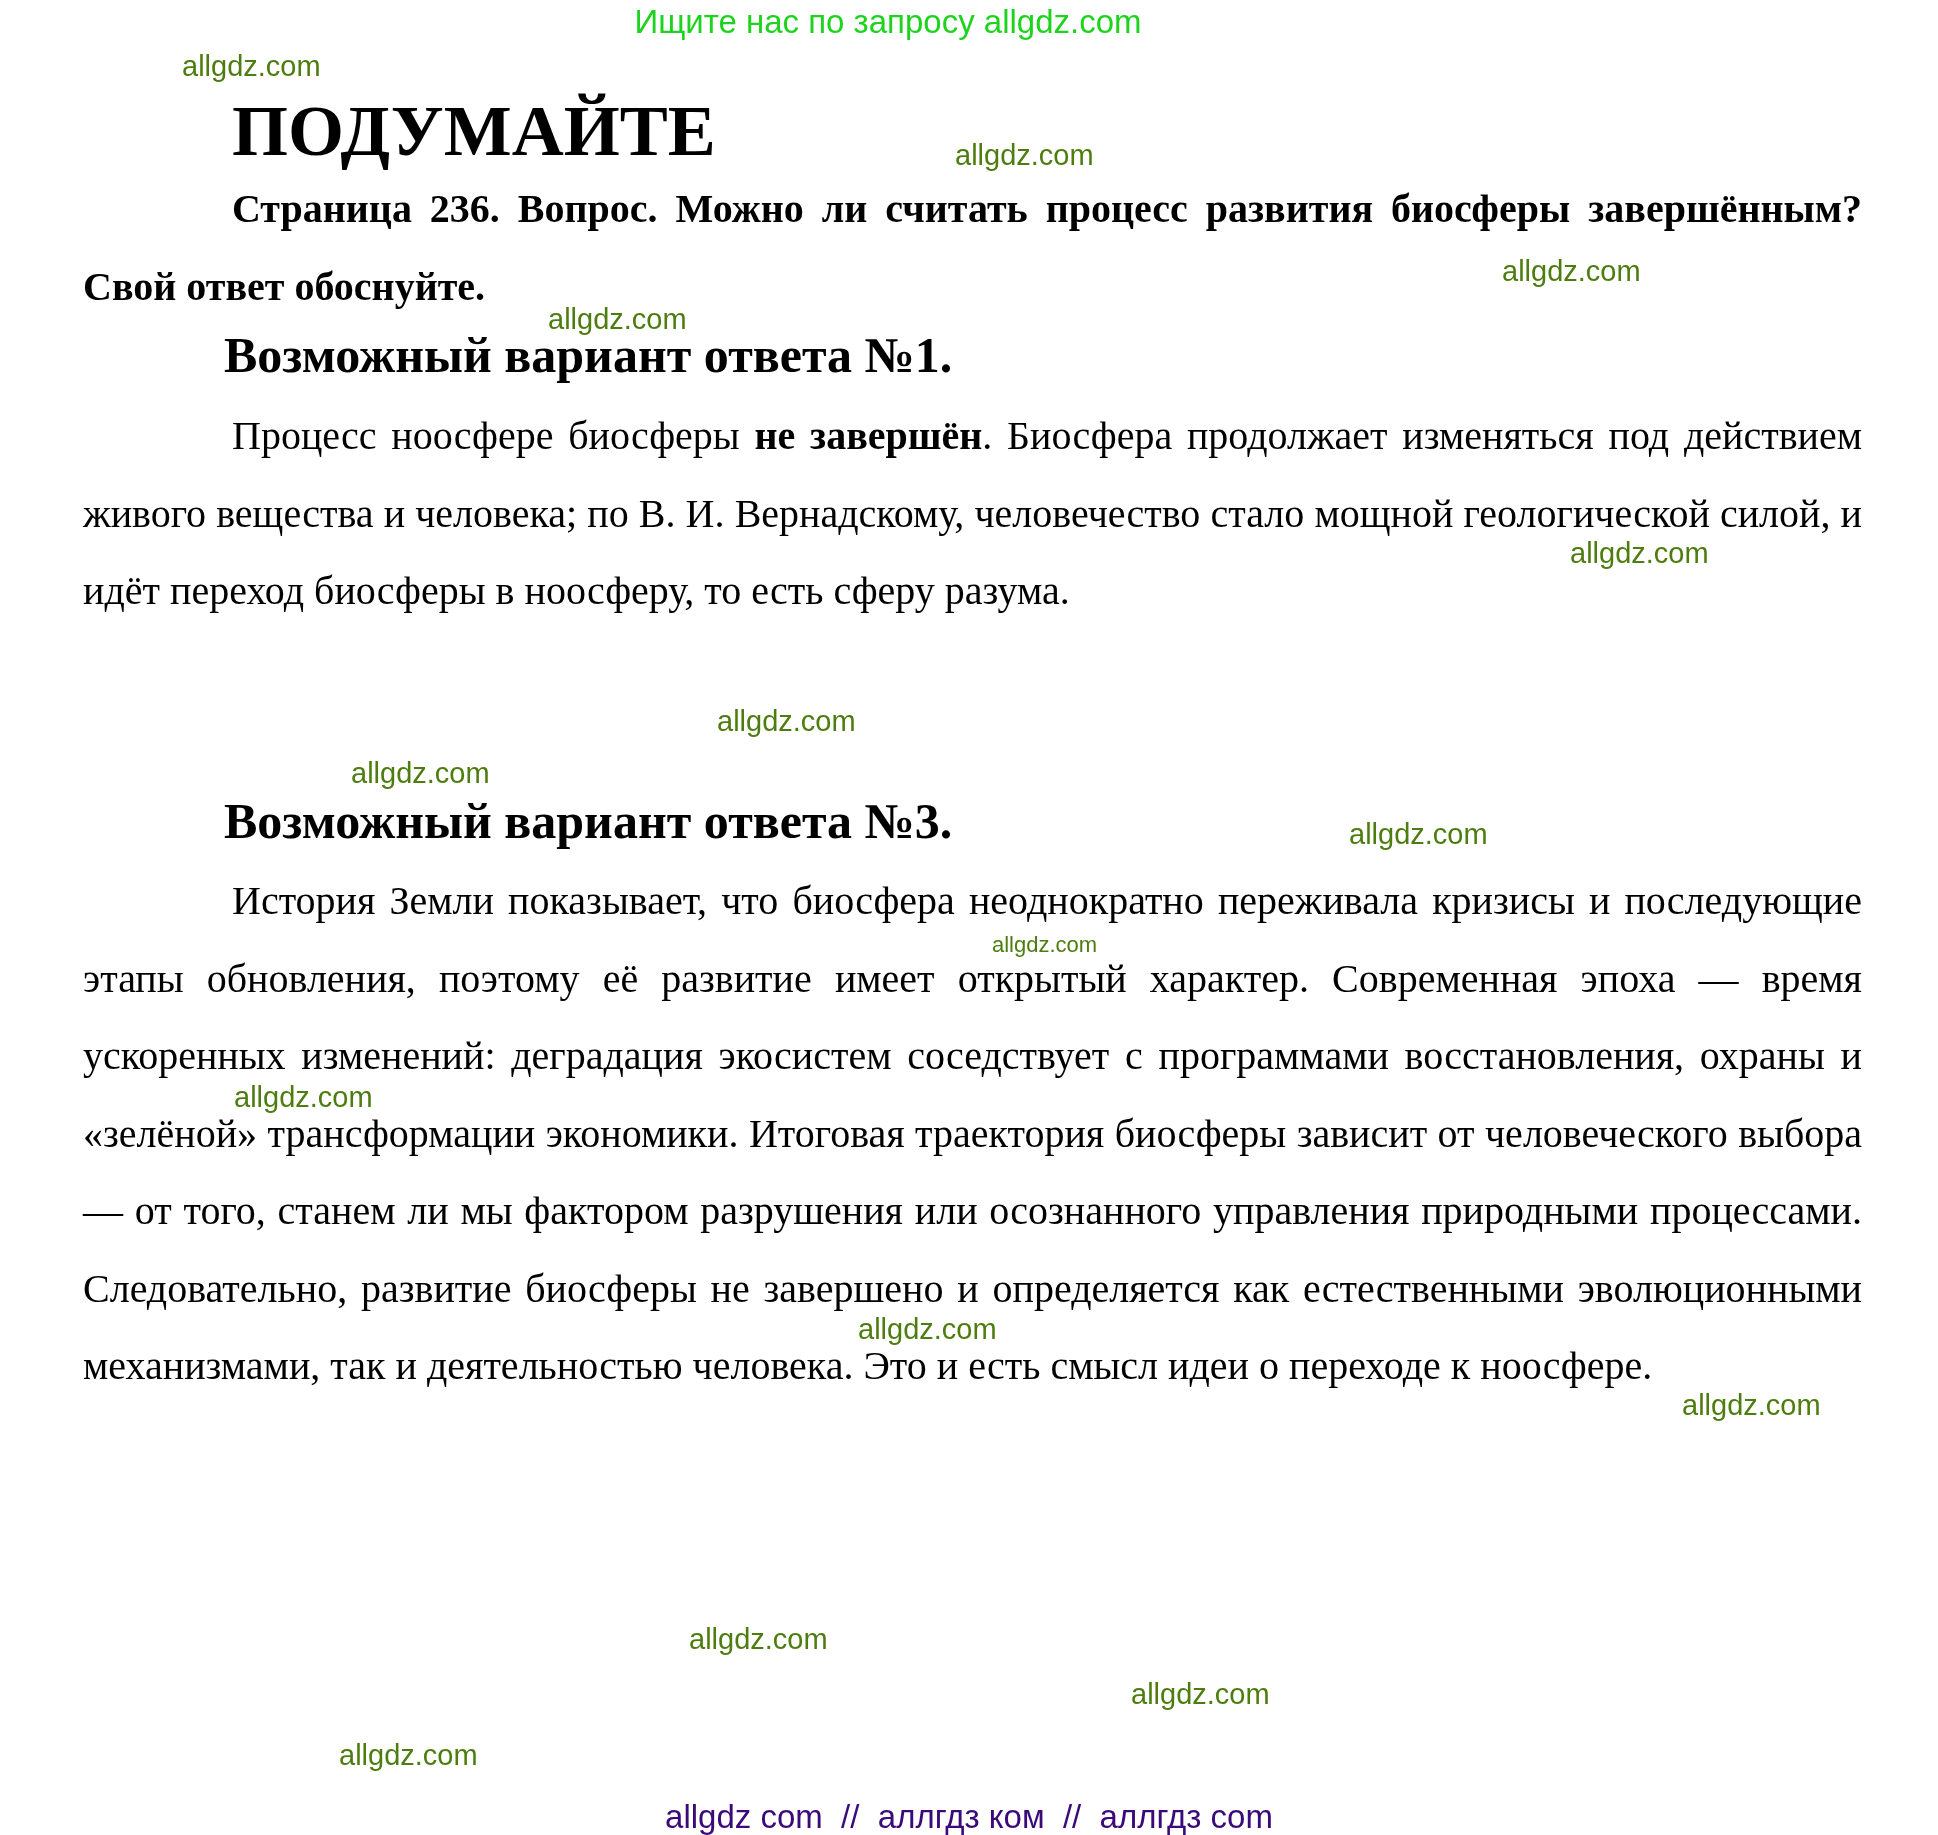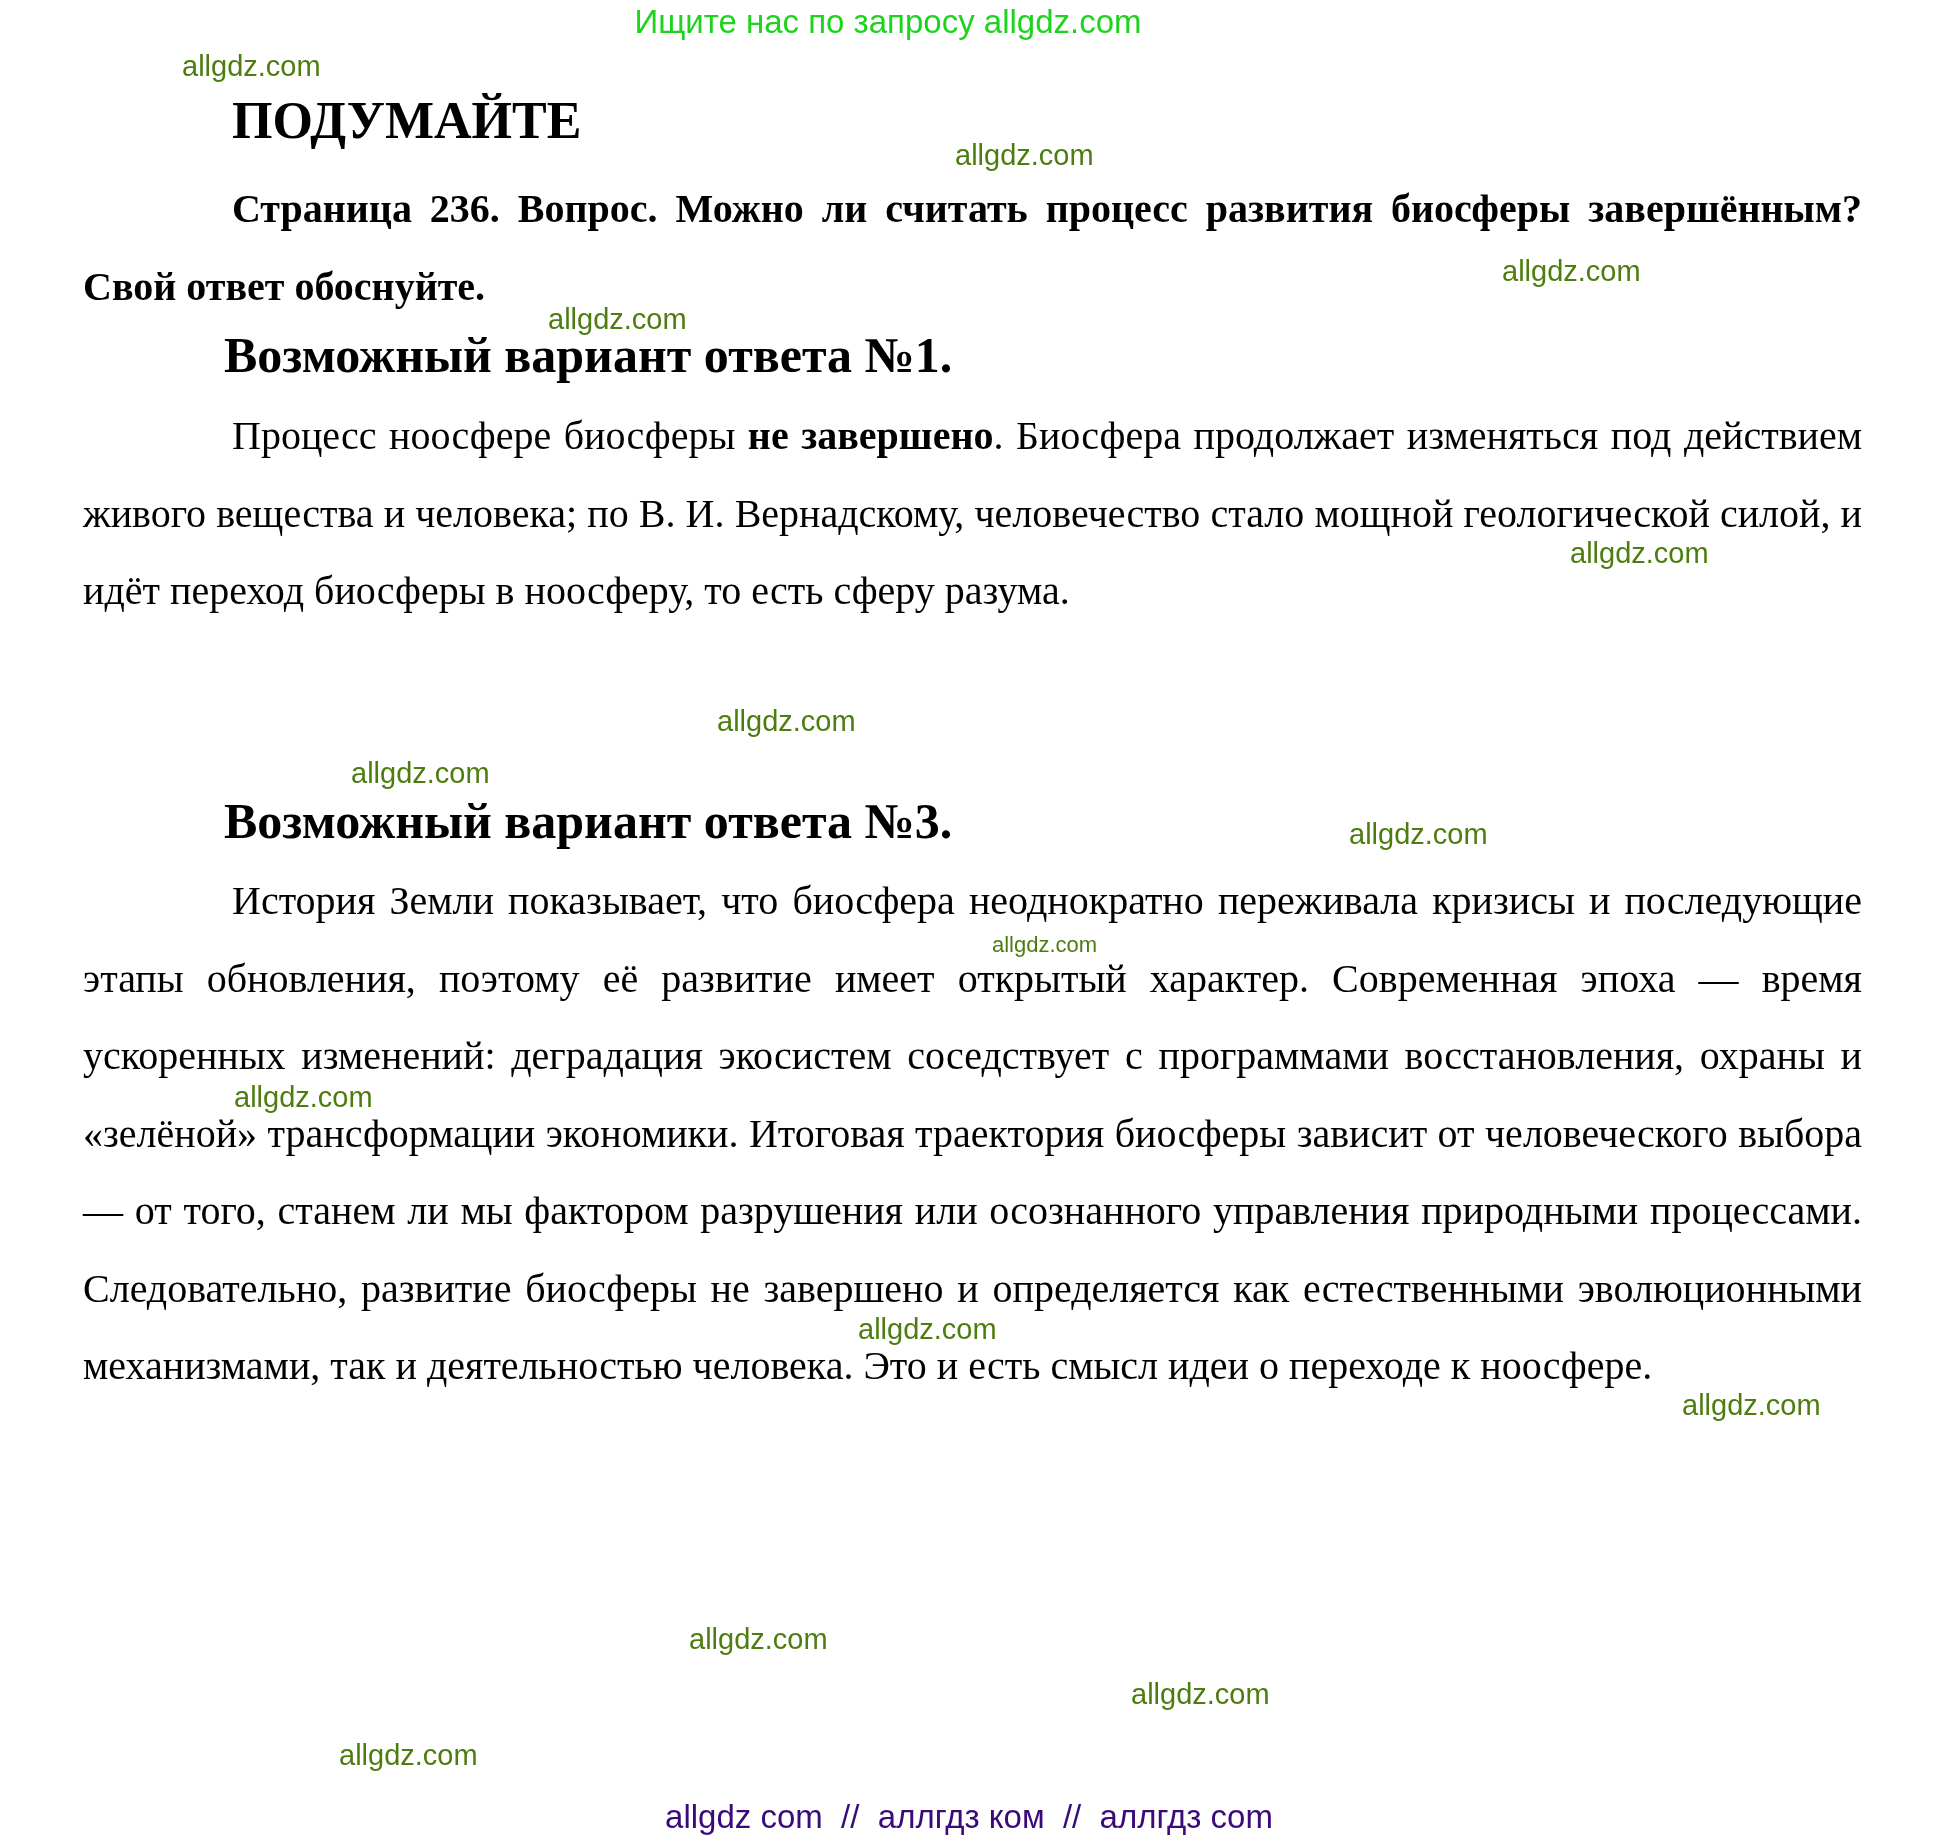--- a/index.html
+++ b/index.html
@@ -1,37 +1,37 @@
 <!DOCTYPE html>
 <html><head>
 <meta charset="utf-8">
 <style>
   html,body{margin:0;padding:0;background:#fff;}
   body{width:1938px;height:1835px;position:relative;overflow:hidden;font-family:"Liberation Serif",serif;color:#000;}
   .wm{position:absolute;font-family:"Liberation Sans",sans-serif;font-size:29px;color:#4d7c0f;white-space:nowrap;line-height:1;}
   .top{position:absolute;top:2px;left:0;width:1776px;text-align:center;font-family:"Liberation Sans",sans-serif;font-size:33px;color:#1ed31e;line-height:1.2;}
   .bottom{position:absolute;top:1797px;left:0;width:1938px;text-align:center;font-family:"Liberation Sans",sans-serif;font-size:33px;color:#3a0a7a;line-height:1.2;white-space:pre;}
-  .title{position:absolute;left:232px;top:92px;font-weight:bold;font-size:52px;line-height:1.1;}
+  .title{position:absolute;left:232px;top:92px;font-weight:bold;font-size:72px;line-height:1.1;}
   .para{position:absolute;left:83px;width:1779px;font-size:40px;line-height:77.5px;text-align:justify;text-align-last:left;}
   .para.bold{font-weight:bold;}
   .ind{display:inline-block;width:149px;}
   .heading{position:absolute;left:224px;font-weight:bold;font-size:50px;line-height:1.1;}
 </style>
 </head>
 <body>
 
 <div class="top">Ищите нас по запросу allgdz.com</div>
 
 <div class="title">ПОДУМАЙТЕ</div>
 
 <div class="para bold" style="top:170px;"><span class="ind"></span><span>Страница 236. Вопрос. Можно ли считать процесс развития биосферы завершённым? Свой ответ обоснуйте.</span></div>
 
 <div class="heading" style="top:328px;">Возможный вариант ответа №1.</div>
 
-<div class="para" style="top:397px;"><span class="ind"></span><span>Процесс ноосфере биосферы </span><b>не завершено</b><span>. Биосфера продолжает изменяться под действием живого вещества и человека; по В. И. Вернадскому, человечество стало мощной геологической силой, и идёт переход биосферы в ноосферу, то есть сферу разума.</span></div>
+<div class="para" style="top:397px;"><span class="ind"></span><span>Процесс ноосфере биосферы </span><b>не завершён</b><span>. Биосфера продолжает изменяться под действием живого вещества и человека; по В. И. Вернадскому, человечество стало мощной геологической силой, и идёт переход биосферы в ноосферу, то есть сферу разума.</span></div>
 
 <div class="heading" style="top:794px;">Возможный вариант ответа №3.</div>
 
 <div class="para" style="top:862px;"><span class="ind"></span><span>История Земли показывает, что биосфера неоднократно переживала кризисы и последующие этапы обновления, поэтому её развитие имеет открытый характер. Современная эпоха — время ускоренных изменений: деградация экосистем соседствует с программами восстановления, охраны и «зелёной» трансформации экономики. Итоговая траектория биосферы зависит от человеческого выбора — от того, станем ли мы фактором разрушения или осознанного управления природными процессами. Следовательно, развитие биосферы не завершено и определяется как естественными эволюционными механизмами, так и деятельностью человека. Это и есть смысл идеи о переходе к ноосфере.</span></div>
 
 <div class="wm" style="left:182px;top:52px;">allgdz.com</div>
 <div class="wm" style="left:955px;top:141px;">allgdz.com</div>
 <div class="wm" style="left:1502px;top:257px;">allgdz.com</div>
 <div class="wm" style="left:548px;top:305px;">allgdz.com</div>
 <div class="wm" style="left:1570px;top:539px;">allgdz.com</div>

